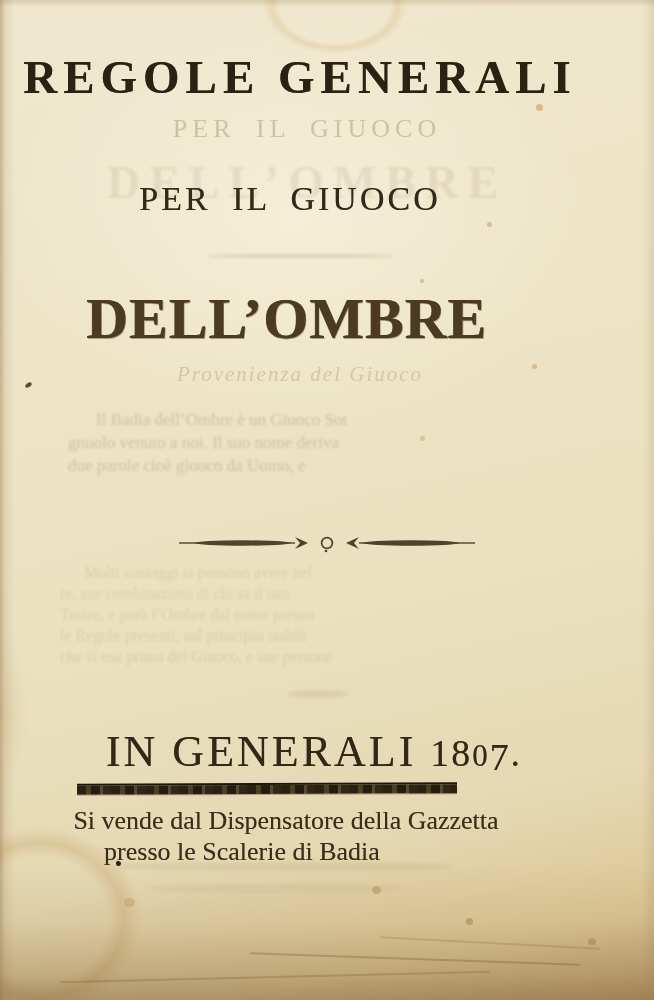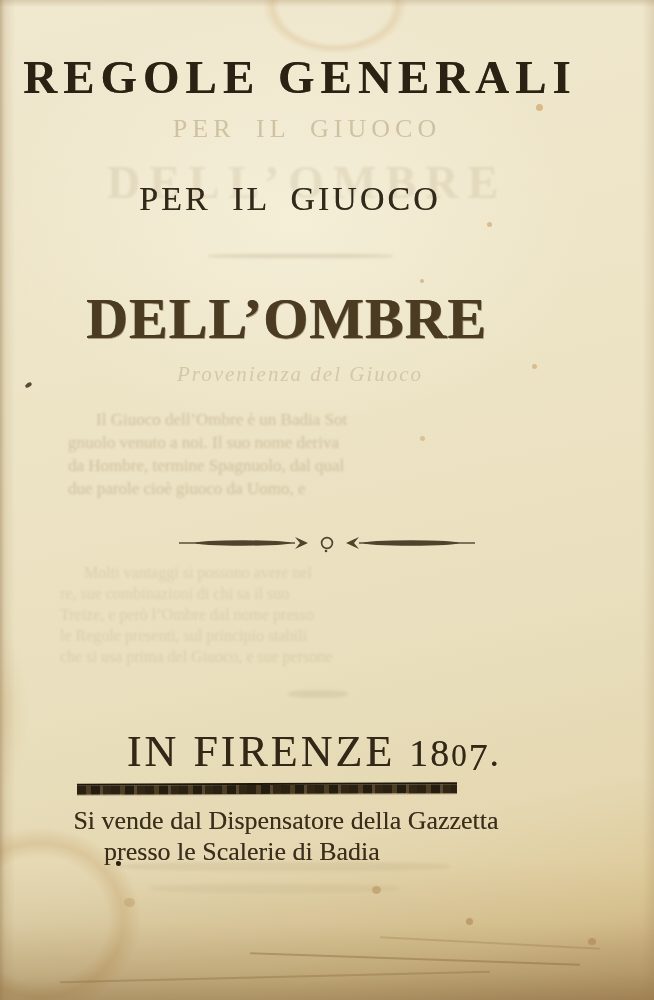--- a/index.html
+++ b/index.html
@@ -70,23 +70,22 @@
 
   <div class="abs stain-ring-top"></div>
   <div class="abs stain-bl"></div>
   <div class="abs stain-left-mid"></div>
 
   <div class="abs band ghost" style="top:116px;left:-20px;font-size:26px;letter-spacing:5px;word-spacing:9px;">PER IL GIUOCO</div>
   <div class="abs band ghost-big" style="top:160px;left:-20px;font-size:46px;font-weight:700;letter-spacing:9px;">DELL’OMBRE</div>
   <div class="abs band ghost" style="top:364px;left:-27px;font-size:21px;font-style:italic;letter-spacing:2px;color:rgba(150,128,88,0.30);">Provenienza del Giuoco</div>
 
   <div class="abs ghost-par" style="left:68px;top:408px;width:525px;">
-    <p style="text-indent:28px;">Il Giuoco dell’Ombre è un Badia Sot</p>
+    <p style="text-indent:28px;">Il Badia dell’Ombre è un Giuoco Sot</p>
     <p>gnuolo venuto a noi. Il suo nome deriva</p>
-    <p>da Hombre, termine Spagnuolo, dal qual</p>
     <p>due parole cioè giuoco da Uomo, e</p>
   </div>
 
   <div class="abs ghost-par2" style="left:60px;top:562px;width:535px;">
     <p style="text-indent:24px;">Molti vantaggi si possono avere nel</p>
     <p>re, sue combinazioni di chi sa il suo</p>
     <p>Treize, e però l’Ombre dal nome presso</p>
     <p>le Regole presenti, sul principio stabili</p>
     <p>che si usa prima del Giuoco, e sue persone</p>
   </div>
@@ -111,21 +110,21 @@
         <circle cx="150" cy="13" r="5.4" fill="none" stroke="#3a2e19" stroke-width="1.7"></circle>
         <circle cx="149" cy="21" r="1.3"></circle>
         <polygon points="169,13 182,7 177,13 182,19"></polygon>
         <rect x="182" y="12.3" width="116" height="1.4"></rect>
         <ellipse cx="234" cy="13" rx="48" ry="2.7"></ellipse>
       </g>
     </svg>
   </div>
 
   <div class="abs band imprint" style="top:730px;left:-13px;">
-    <span>IN FIRENZE</span>
+    <span>IN GENERALI</span>
     <span> </span>
     <span class="year"><span>1</span><span>8</span><span style="font-size: 0.82em;">0</span><span class="seven">7</span><span>.</span></span>
   </div>
 
   <div class="abs rule-bar"></div>
 
   <div class="abs band seller" style="top:808px;left:-41px;">Si vende dal Dispensatore della Gazzetta</div>
   <div class="abs band seller" style="top:839px;left:-85px;">presso le Scalerie di Badia</div>
 
   <div class="abs fox" style="left:536px;top:104px;width:7px;height:7px;background:rgba(197,140,70,0.5);"></div>

